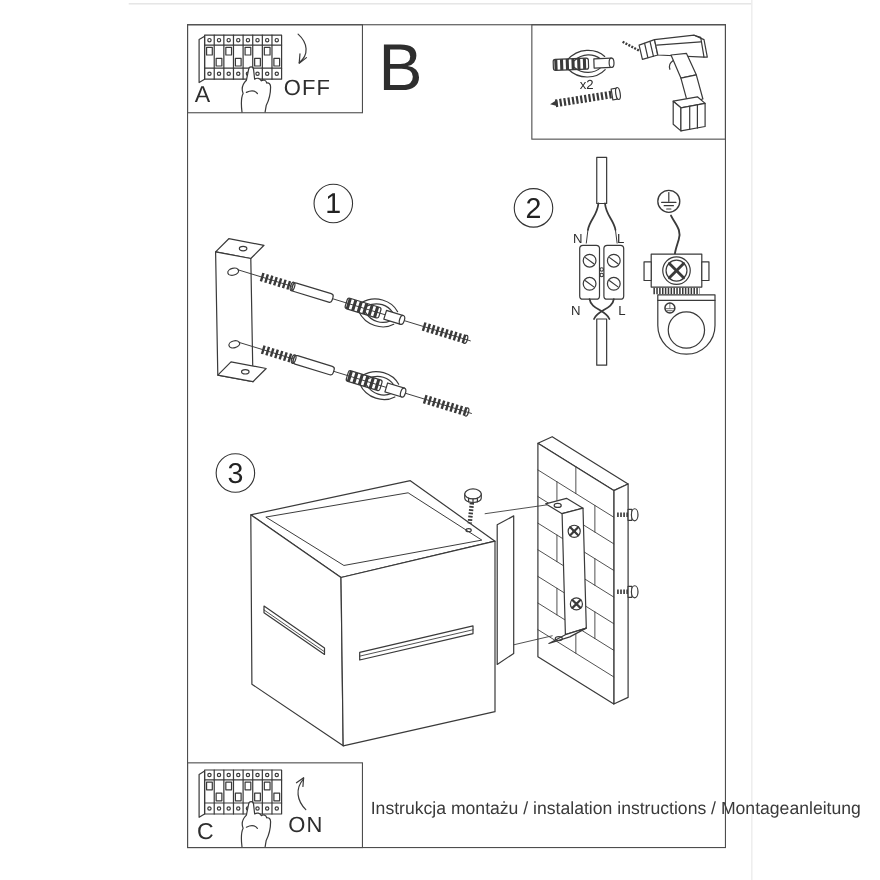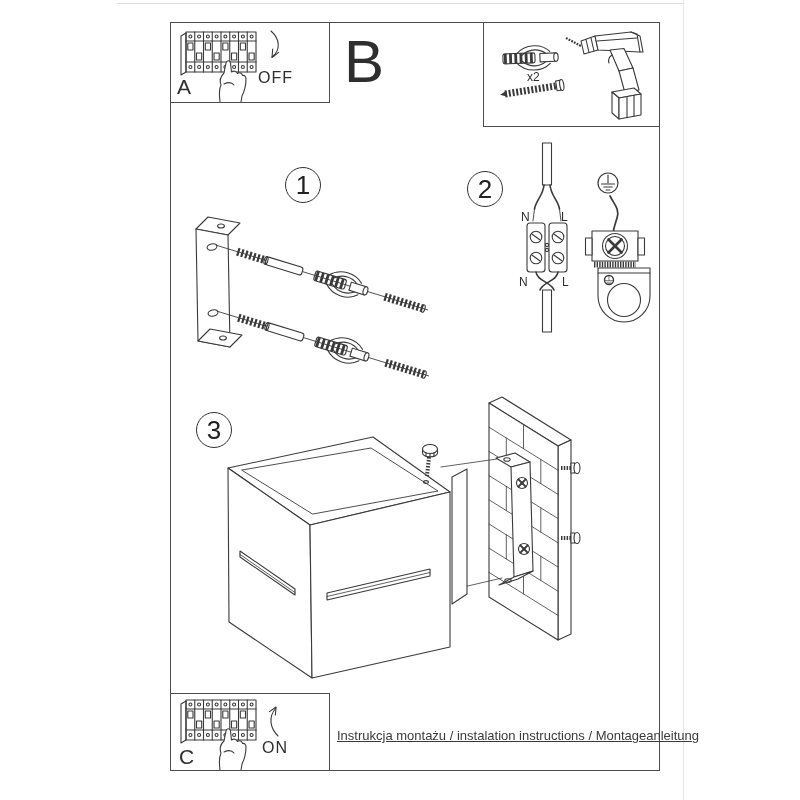--- a/index.html
+++ b/index.html
@@ -2,28 +2,28 @@
 <html><head>
 <meta charset="utf-8">
 <style>
   html,body{margin:0;padding:0;background:#ffffff;}
   .canvas{position:relative;width:800px;height:800px;background:#ffffff;overflow:hidden;
           font-family:"Liberation Sans",sans-serif;}
   .art{position:absolute;left:0;top:0;width:800px;height:800px;}
   .frame{position:absolute;border:1px solid #4d4d4d;box-sizing:border-box;background:transparent;}
   .t{position:absolute;color:#2e2e2e;white-space:nowrap;line-height:1;}
   .lblAC{font-size:21px;}
-  .onoff{font-size:16px;letter-spacing:1px;}
+  .onoff{font-size:20px;letter-spacing:1px;}
   .bigB{font-size:60px;font-weight:400;}
   .qty{font-size:12px;text-align:right;}
   .wire{font-size:12px;}
   .stepnum{width:34px;height:34px;border:1.6px solid #333;border-radius:50%;
            display:flex;align-items:center;justify-content:center;font-size:26px;color:#222;
            position:absolute;background:#fff;}
-  .footer{font-size:13px;color:#3a3a3a;line-height:14px;text-decoration:underline;}
+  .footer{font-size:16px;color:#3a3a3a;line-height:14px;}
   .edge{position:absolute;background:#dcdcdc;}
 </style>
 </head>
 <body>
 
 <div class="canvas">
 
   <div class="edge" style="left:117px;top:3px;width:566px;height:1px;"></div>
   <div class="edge" style="left:683px;top:0px;width:1px;height:800px;background:#e7e7e7;"></div>
 

